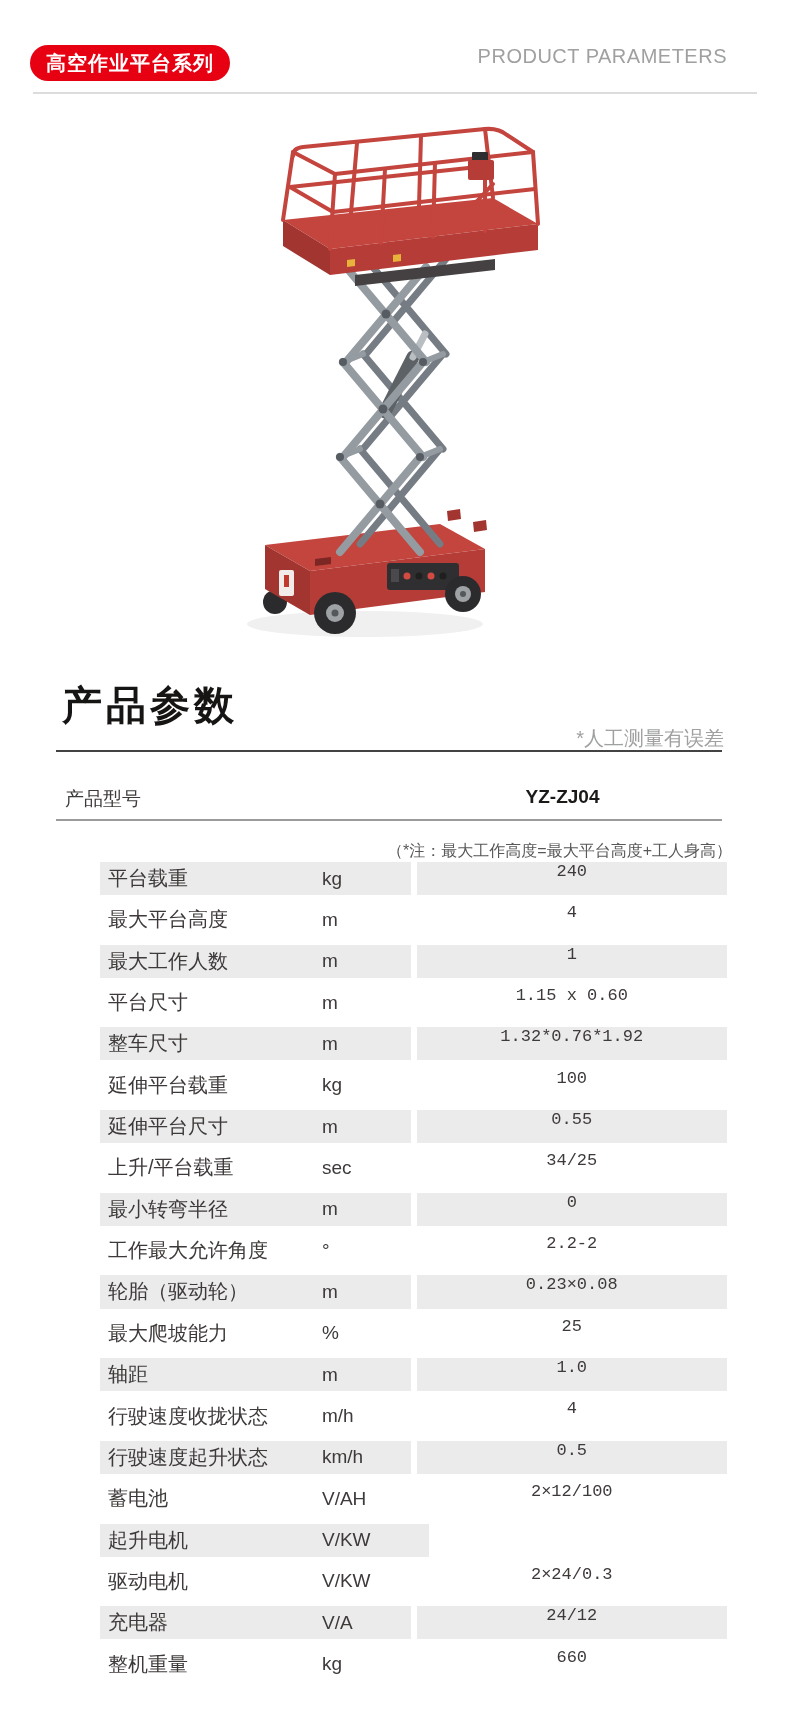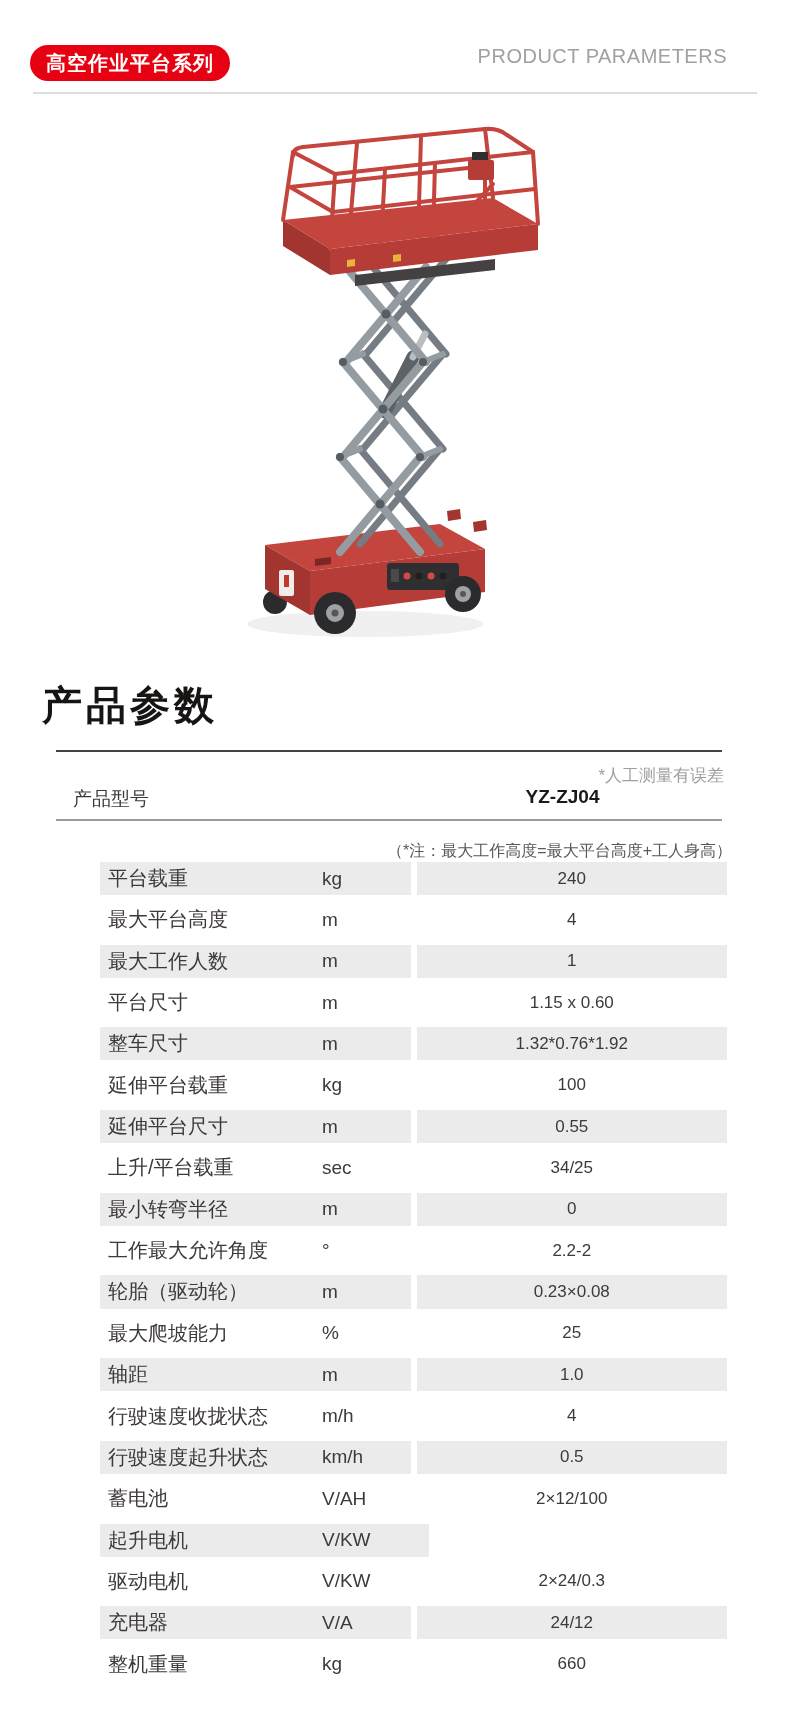--- a/index.html
+++ b/index.html
@@ -17,32 +17,32 @@
     position:absolute;top:45px;right:63px;color:var(--text-gray,#9fa0a0);
     font-size:20px;letter-spacing:0.5px;
   }
   .divider{position:absolute;height:2px;}
   .divider-top{top:92px;left:33px;width:724px;background:#dcdcdc;}
   .divider-strong{top:750px;left:56px;width:666px;background:#434343;}
   .divider-mid{top:819px;left:56px;width:666px;background:#9b9b9b;}
   .figure{position:absolute;left:235px;top:112px;width:320px;height:540px;}
   .figure svg{width:100%;height:100%;display:block;}
   .section-title{
-    position:absolute;top:678px;left:42px;margin:0;font-size:40px;font-weight:bold;
+    position:absolute;top:678px;left:62px;margin:0;font-size:40px;font-weight:bold;
     color:#171514;letter-spacing:4px;
   }
-  .measure-note{position:absolute;top:764px;right:66px;font-size:17px;color:var(--text-gray,#9fa0a0);}
+  .measure-note{position:absolute;top:725px;right:66px;font-size:20px;color:var(--text-gray,#9fa0a0);}
   .model-row{position:absolute;top:786px;left:63px;width:664px;height:26px;}
-  .model-label{position:absolute;left:10px;top:0;font-size:19px;color:var(--text-dark,#3e3a39);}
+  .model-label{position:absolute;left:2px;top:0;font-size:19px;color:var(--text-dark,#3e3a39);}
   .model-value{position:absolute;left:335px;top:0;width:329px;text-align:center;font-size:19px;font-weight:bold;color:#1c1a19;}
   .table-note{position:absolute;top:841px;right:58px;font-size:16px;color:var(--note-gray,#595757);}
   .spec-table{position:absolute;top:862px;left:63px;width:664px;}
   .spec-row{height:33.1px;margin-bottom:8.25px;display:flex;}
   .cell-left{width:329px;height:100%;position:relative;display:flex;align-items:center;margin-left:37px;}
-  .cell-right{width:329px;height:100%;margin-left:6px;display:flex;align-items:center;justify-content:center;}
+  .cell-right{width:329px;height:100%;margin-left:6px;display:flex;align-items:flex-start;justify-content:center;font-family:Liberation Mono, monospace;}
   .spec-row.shaded .cell-left,.spec-row.shaded .cell-right{background:var(--row-shade,#ebebeb);}
   .spec-label{padding-left:8px;font-size:20px;color:var(--text-dark,#3e3a39);}
   .spec-unit{position:absolute;left:222px;font-size:19px;color:var(--text-dark,#3e3a39);}
   .spec-value{font-size:17px;color:var(--text-dark,#3e3a39);}
   
   .m-red{fill:var(--machine-red,#c4443e);}
   .m-red-dark{fill:var(--machine-red-dark,#a23530);}
   .m-red-mid{fill:var(--machine-red-mid,#b53c37);}
   .rail{stroke:var(--machine-red,#c4443e);stroke-width:4;fill:none;stroke-linecap:round;stroke-linejoin:round;}
   .arm-f{stroke:var(--steel,#949ba1);stroke-width:8;stroke-linecap:round;}

